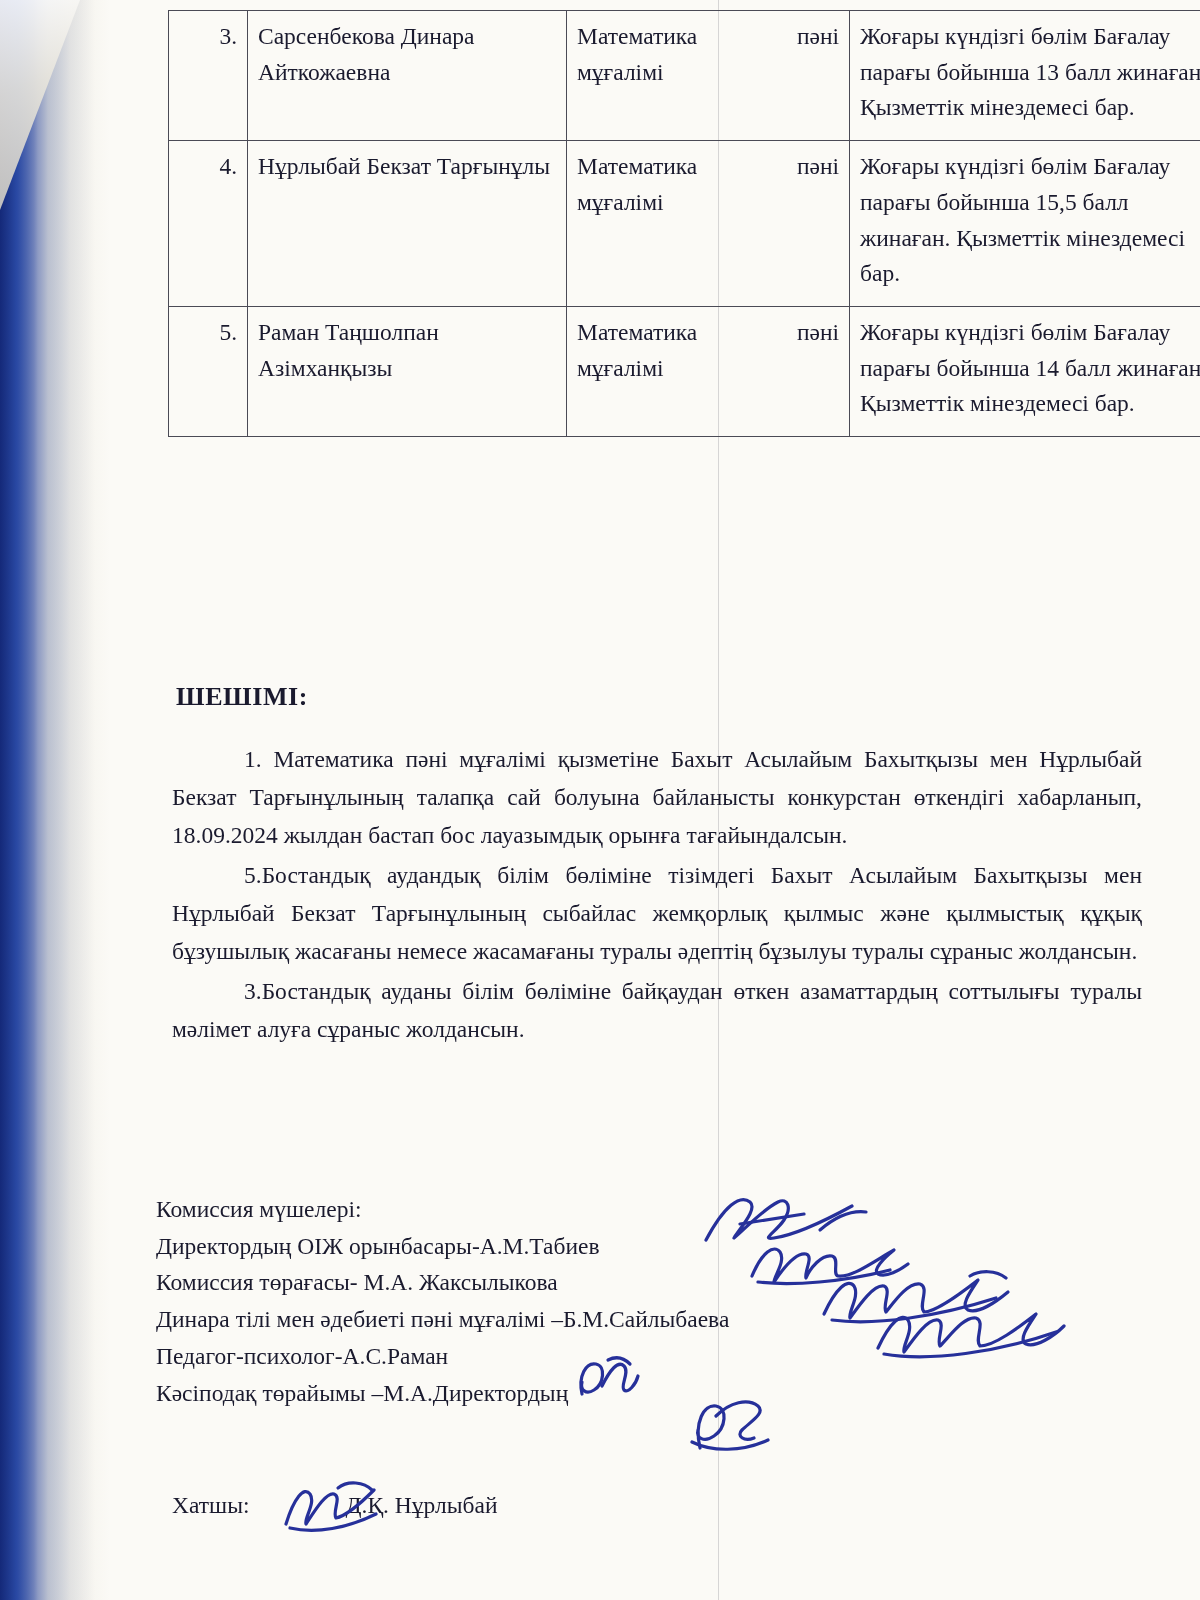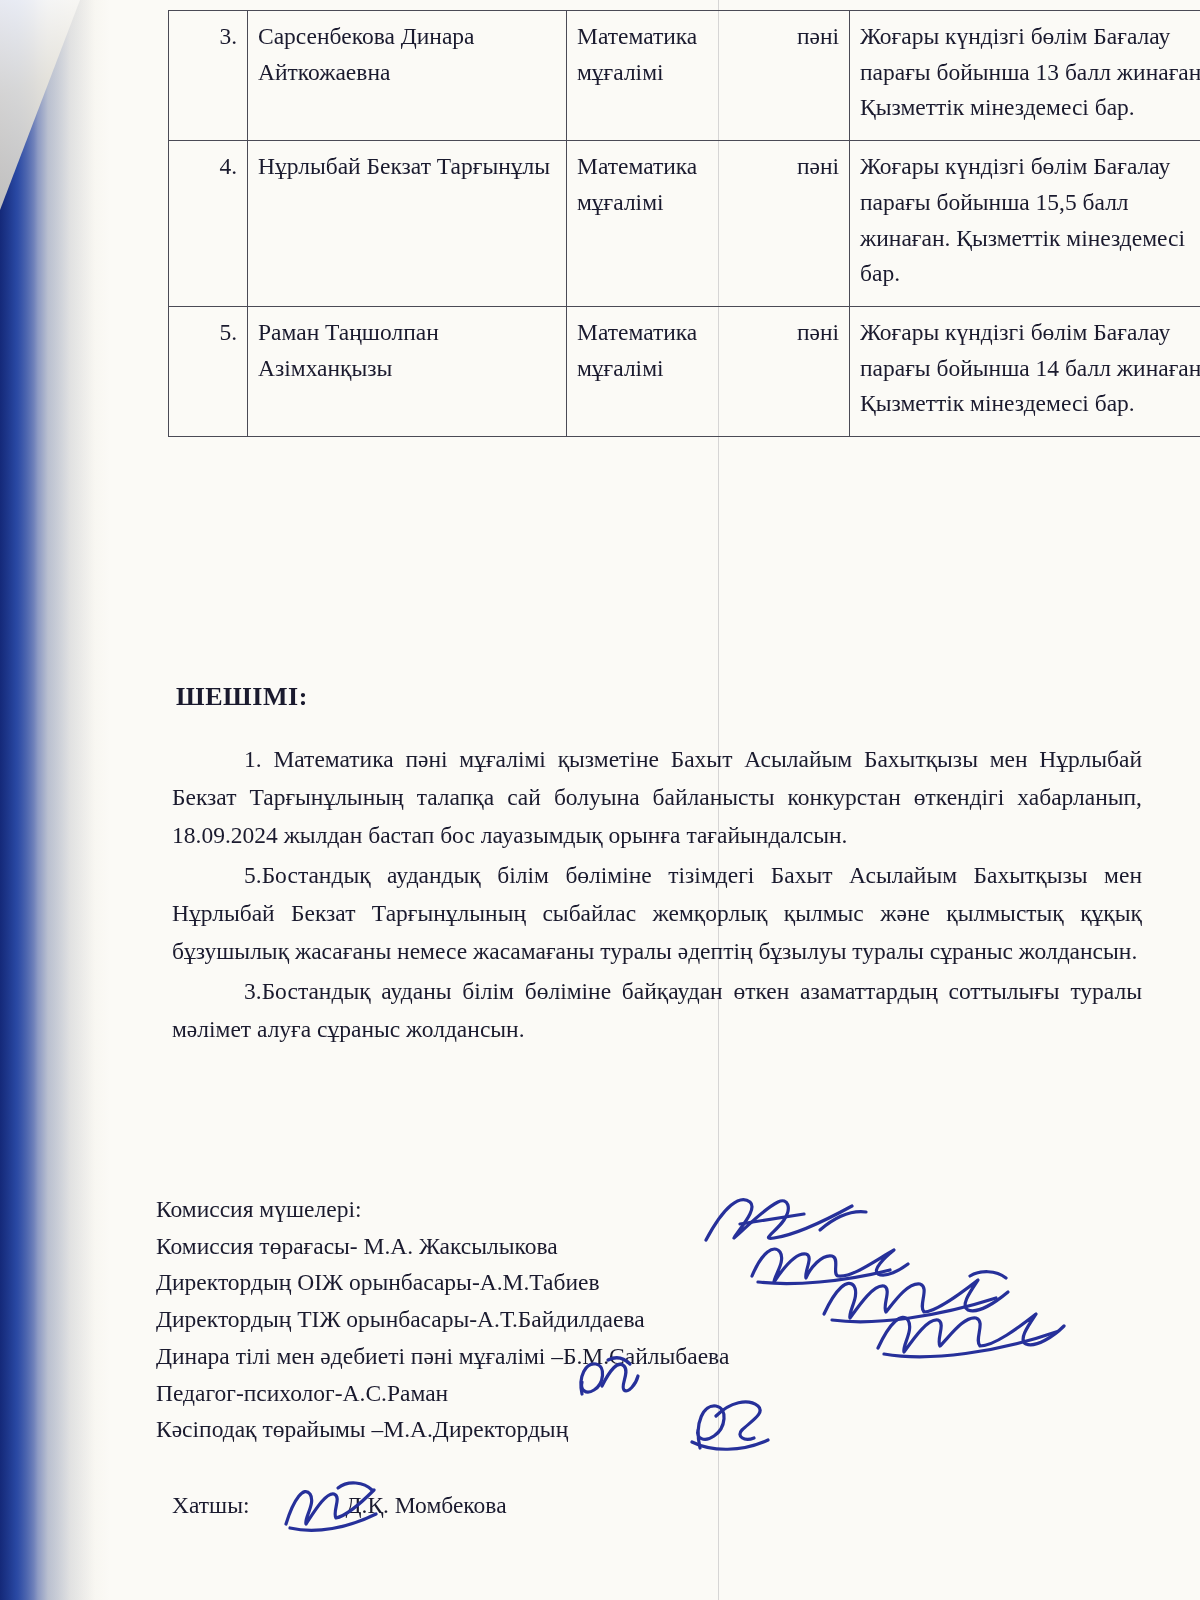--- a/index.html
+++ b/index.html
@@ -188,30 +188,29 @@
   <div class="decision-title">ШЕШІМІ:</div>
 
   <div class="body-text">
     <p>1. Математика пәні мұғалімі қызметіне Бахыт Асылайым Бахытқызы мен Нұрлыбай Бекзат Тарғынұлының талапқа сай болуына байланысты конкурстан өткендігі хабарланып, 18.09.2024 жылдан бастап бос лауазымдық орынға тағайындалсын.</p>
     <p>5.Бостандық аудандық білім бөліміне тізімдегі Бахыт Асылайым Бахытқызы мен Нұрлыбай Бекзат Тарғынұлының сыбайлас жемқорлық қылмыс және қылмыстық құқық бұзушылық жасағаны немесе жасамағаны туралы әдептің бұзылуы туралы сұраныс жолдансын.</p>
     <p>3.Бостандық ауданы білім бөліміне байқаудан өткен азаматтардың соттылығы туралы мәлімет алуға сұраныс жолдансын.</p>
   </div>
 
   <div class="sign-block">
     <div class="sign-line">Комиссия мүшелері:</div>
+    <div class="sign-line">Директордың ОІЖ орынбасары-А.М.Табиев</div>
     <div class="sign-line">Комиссия төрағасы- М.А. Жаксылыкова</div>
-    <div class="sign-line">Директордың ОІЖ орынбасары-А.М.Табиев</div>
-    <div class="sign-line">Директордың ТІЖ орынбасары-А.Т.Байдилдаева</div>
     <div class="sign-line">Динара тілі мен әдебиеті пәні мұғалімі –Б.М.Сайлыбаева</div>
     <div class="sign-line">Педагог-психолог-А.С.Раман</div>
     <div class="sign-line">Кәсіподақ төрайымы –М.А.Директордың</div>
   </div>
 
   <div class="secretary">
-    <span>Хатшы:</span><span class="gap"></span><span>Д.Қ. Момбекова</span>
+    <span>Хатшы:</span><span class="gap"></span><span>Д.Қ. Нұрлыбай</span>
   </div>
 
   <div class="sig" style="left:700px; top:1188px;">
     <svg width="180" height="70" viewBox="0 0 180 70" aria-hidden="true">
       <path d="M6 52 C24 18, 40 6, 50 14 C58 21, 40 40, 34 50 C44 42, 62 22, 78 14 C88 9, 92 20, 84 32 C76 44, 60 52, 74 50 C96 47, 130 30, 152 18"></path>
       <path d="M40 36 L104 26"></path>
       <path d="M120 42 C134 30, 150 22, 166 24"></path>
     </svg>
   </div>
 

